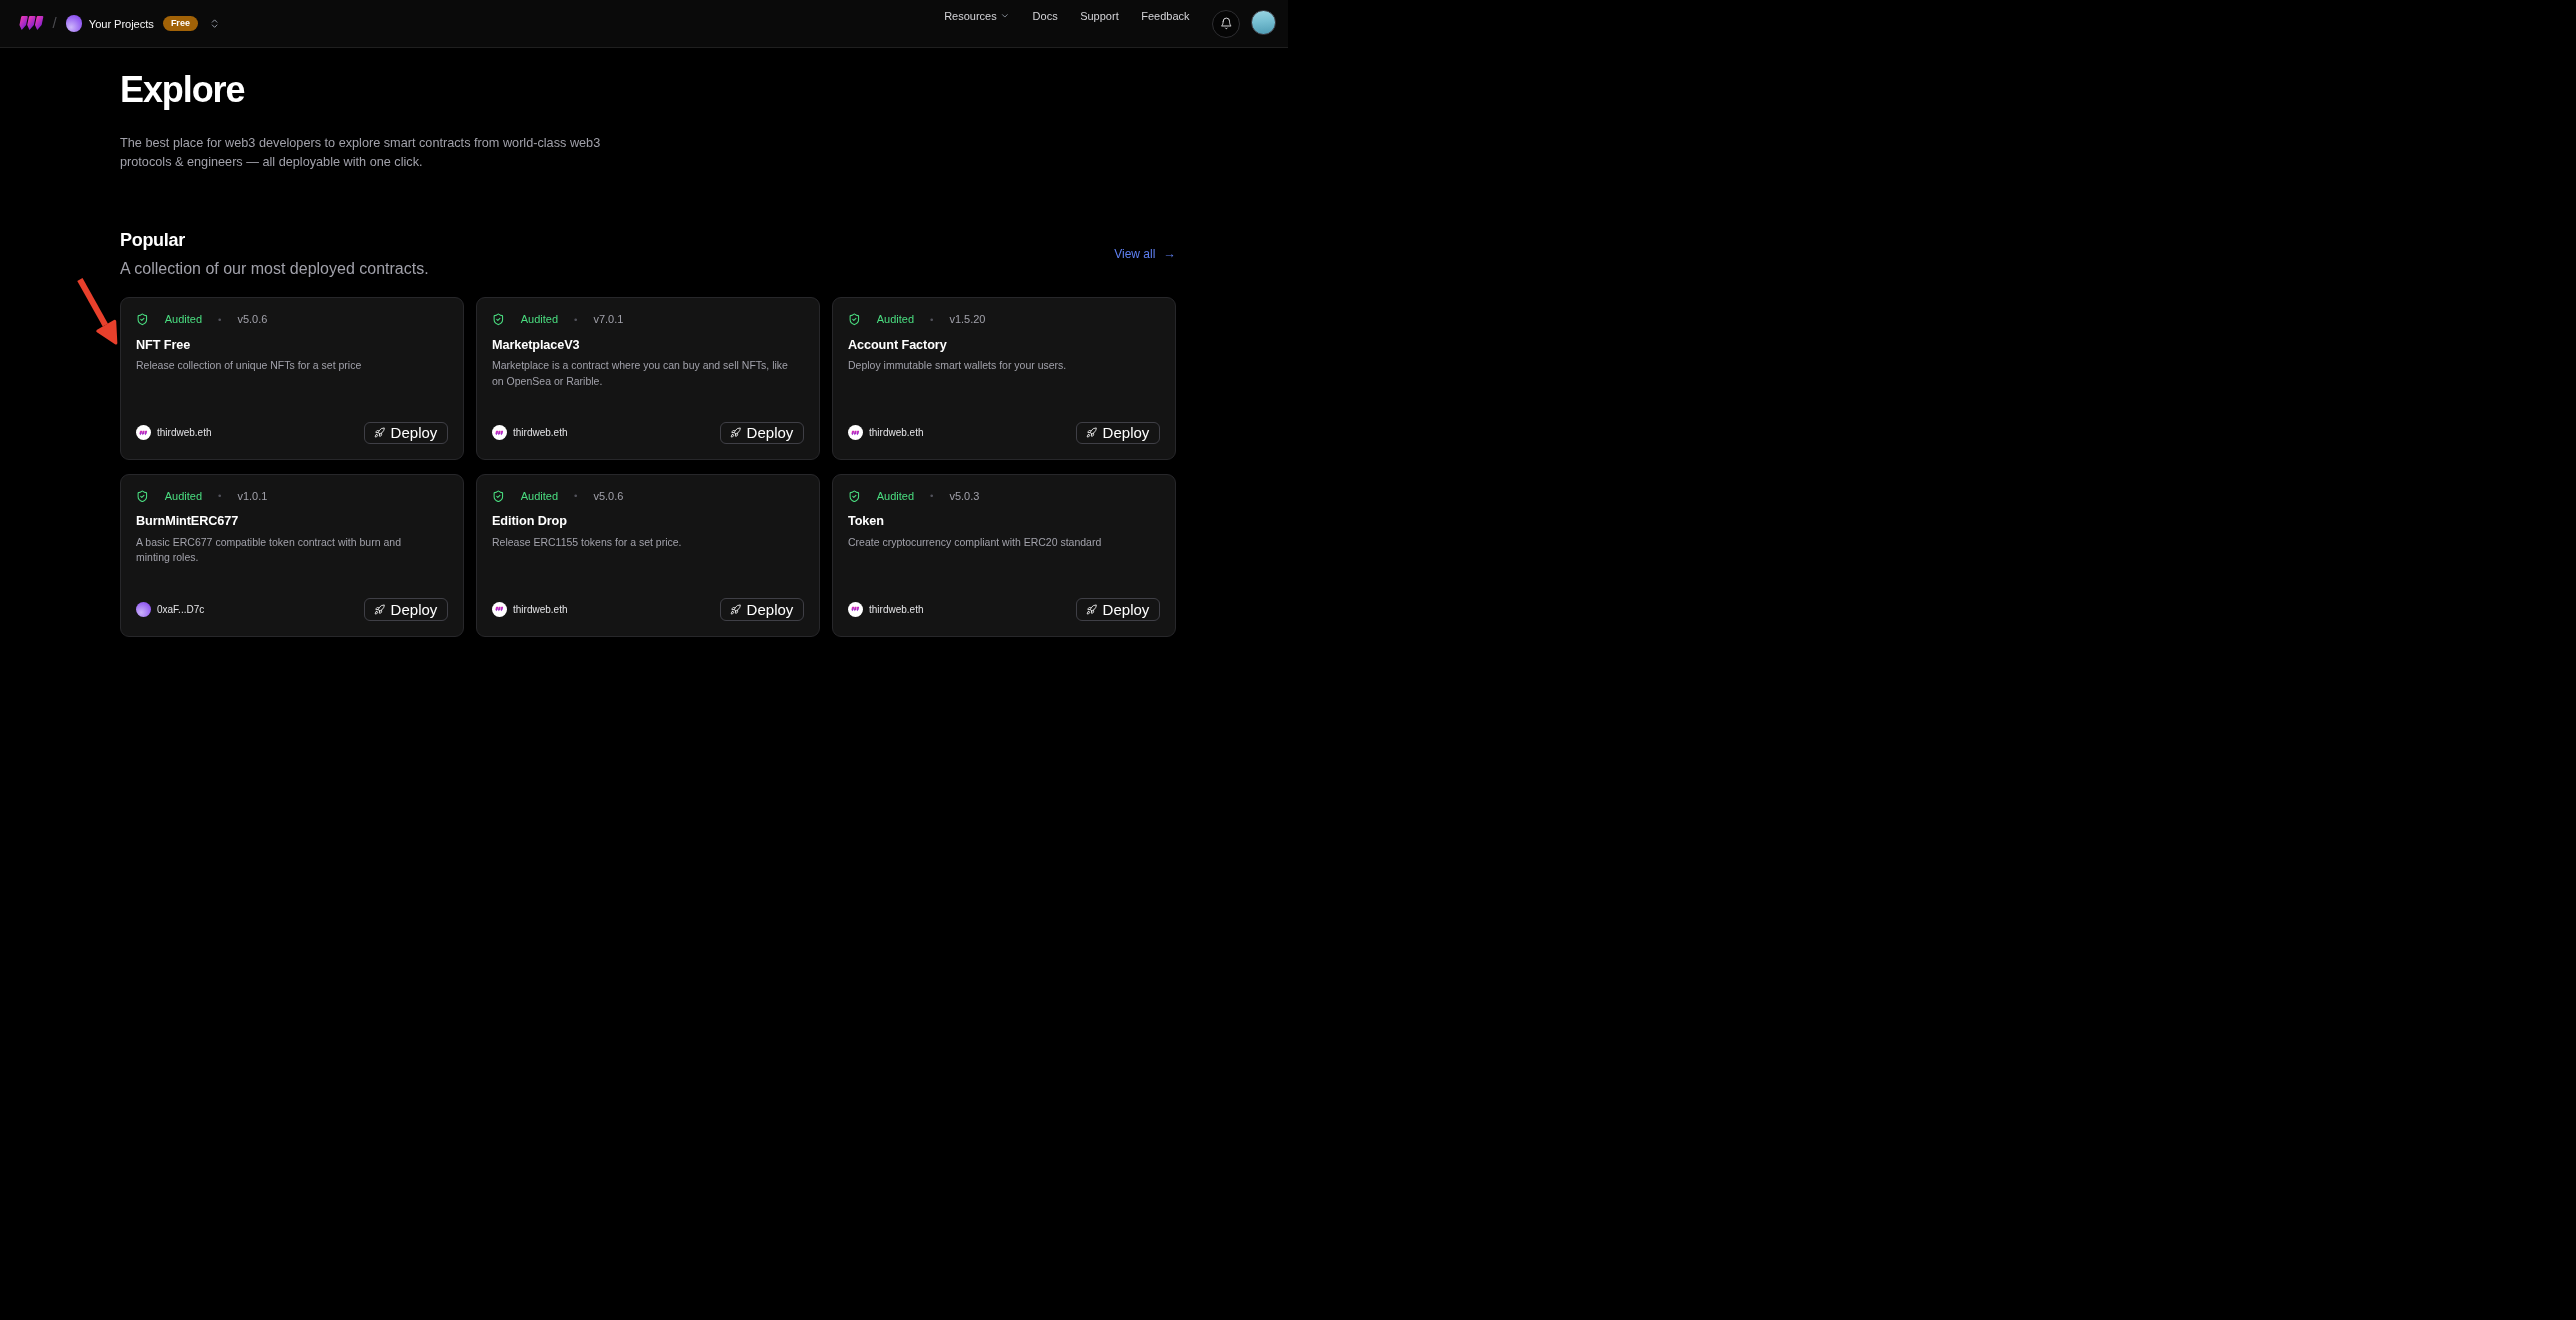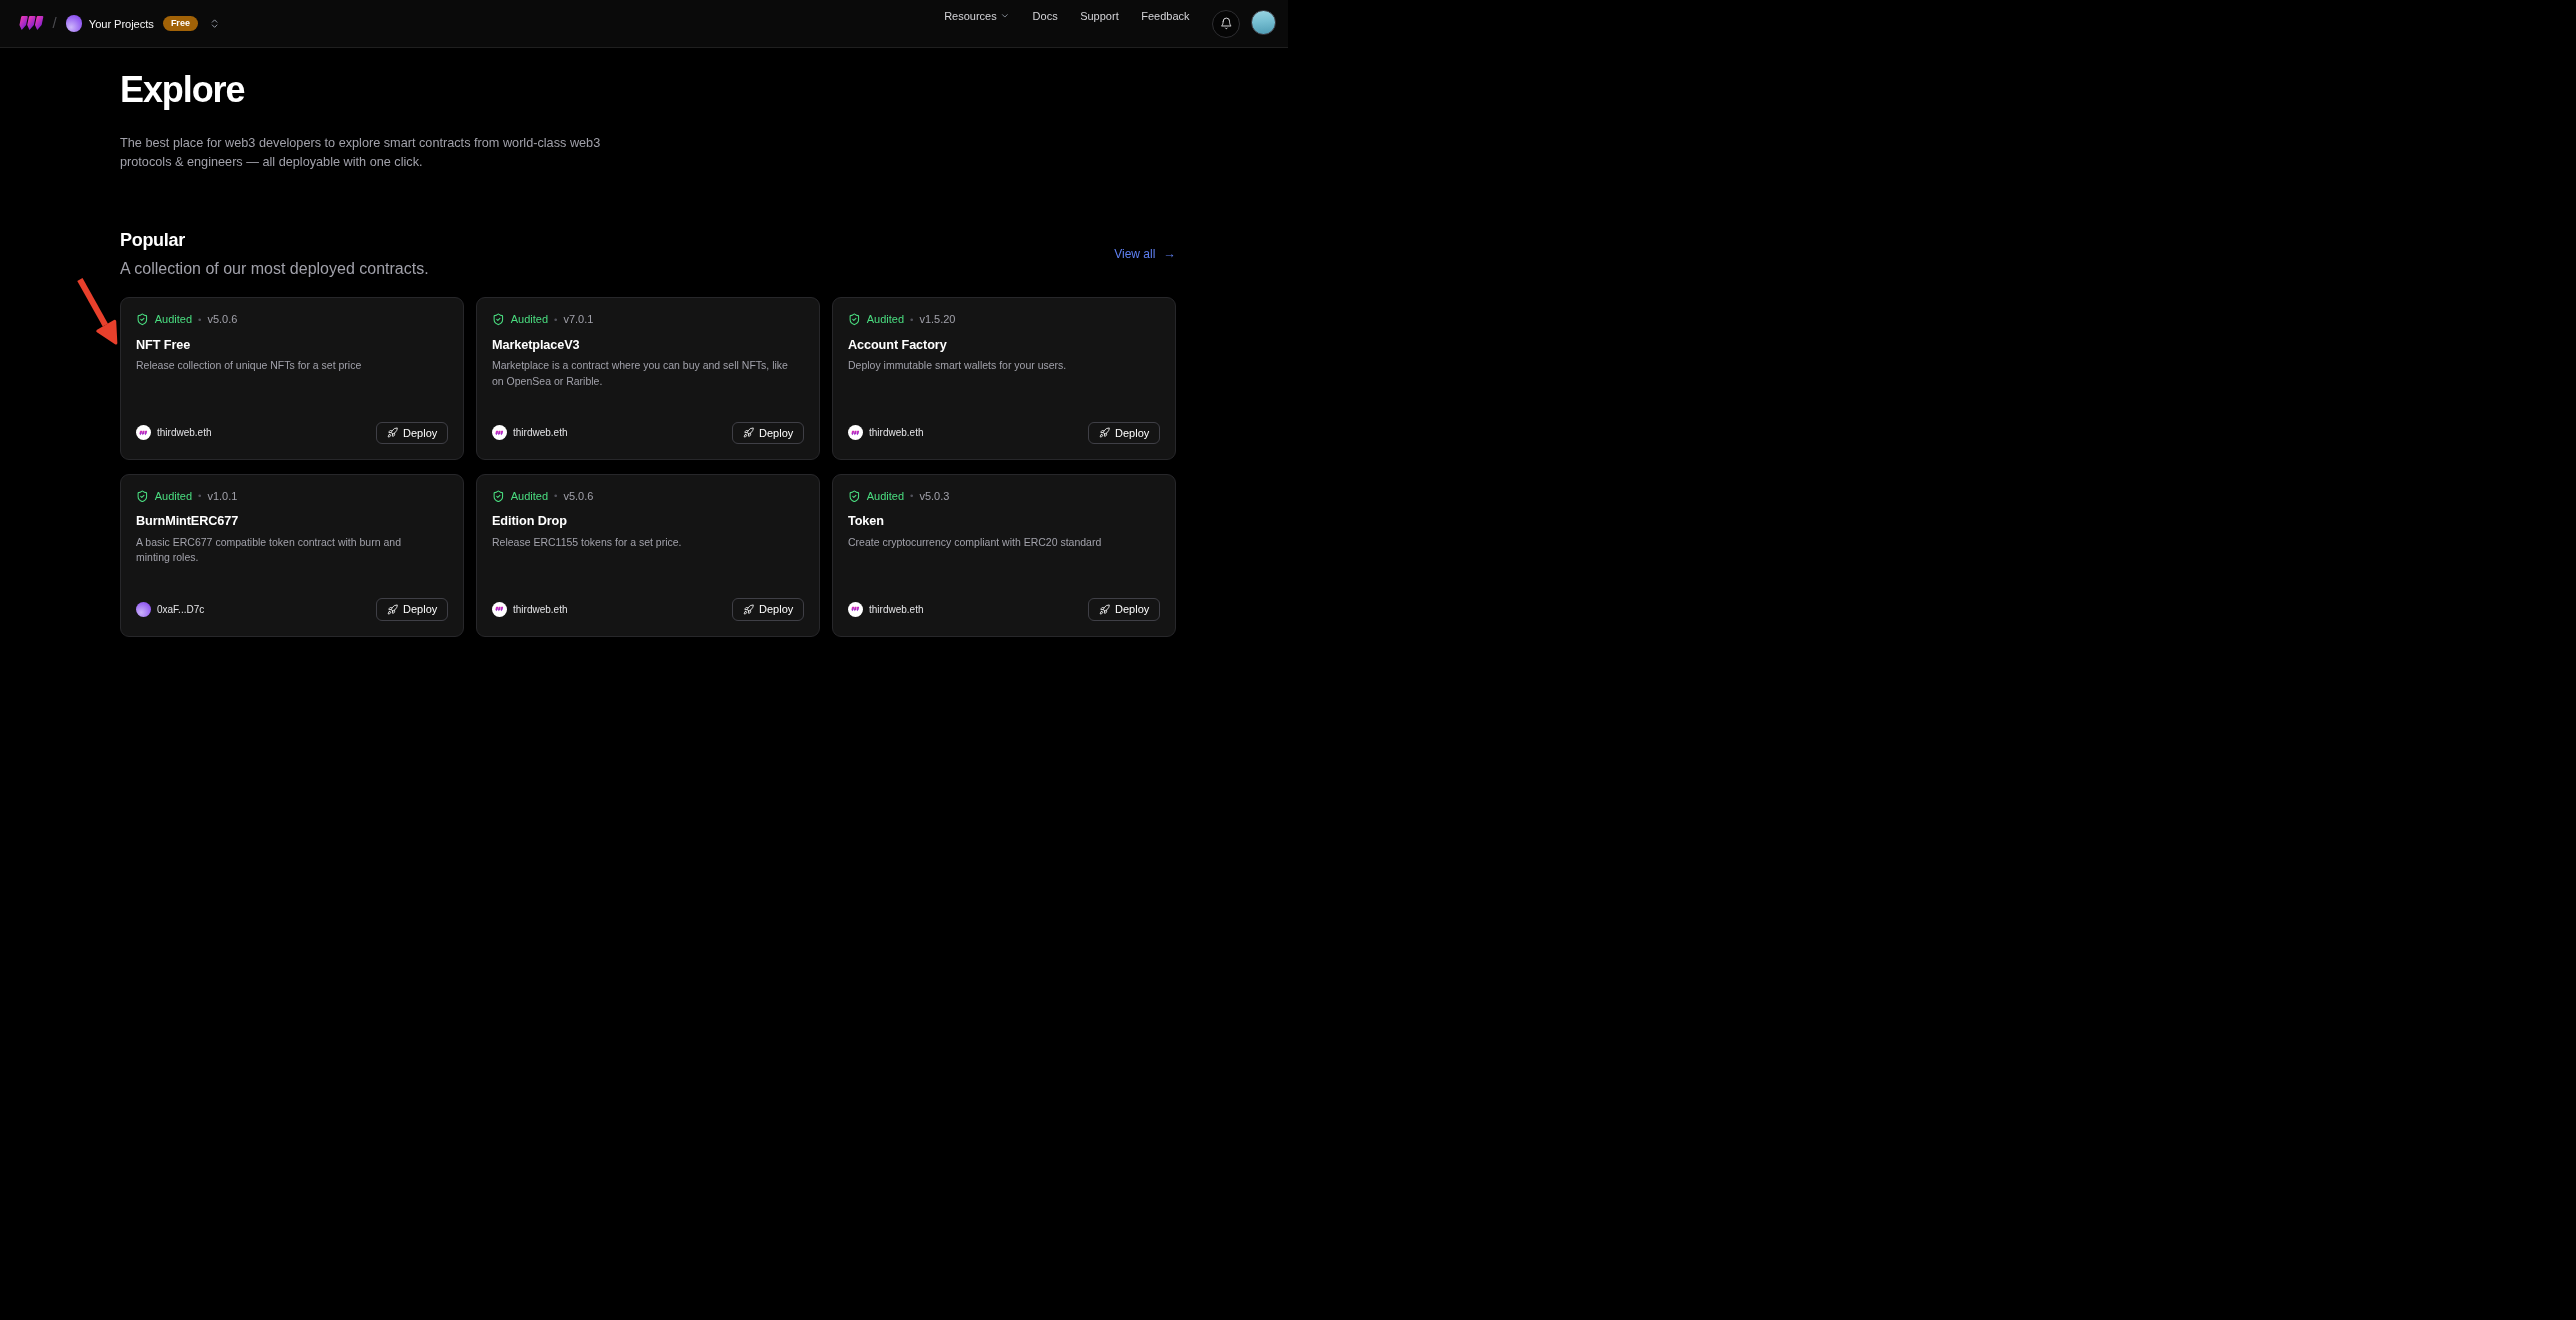--- a/index.html
+++ b/index.html
@@ -59,37 +59,37 @@
 
   
   .grid {
     margin-top:19.5px; display:grid; grid-template-columns:repeat(3, 1fr);
     gap:13.5px 12px; grid-auto-rows:163px;
   }
   .card {
     background:#141414; border:0.7px solid #27272a; border-radius:9px;
     padding:15px; display:flex; flex-direction:column; cursor:pointer;
   }
-  .card-badge-row { display:flex; align-items:center; gap:6px; }
+  .card-badge-row { display:flex; align-items:center; gap:16px; }
   .audited { color:#4ade80; font-size:11px; font-weight:500; }
   .dot-sep { color:#52525b; font-size:9.7px; }
   .version { color:#a1a1aa; font-size:11px; }
   .card-title { margin-top:12px; font-size:12.7px; font-weight:700; letter-spacing:-0.1px; color:#fff; }
   .card-desc { margin-top:6.7px; font-size:10.5px; line-height:1.45; color:#a1a1aa; max-width:300px; }
   .card-footer { margin-top:auto; display:flex; align-items:center; }
   .pub { display:flex; align-items:center; gap:6px; cursor:pointer; }
   .pub-avatar { width:15px; height:15px; border-radius:50%; display:flex; align-items:center; justify-content:center; }
   .pub-avatar.thirdweb { background:#ffffff; }
   .pub-avatar.purple { background:radial-gradient(circle at 35% 70%, #c9b2f9 0%, #9d6bf4 60%, #7c3aed 100%); }
   .pub-name { font-size:10px; font-weight:500; color:#e4e4e7; }
   .deploy-btn {
     margin-left:auto; display:flex; align-items:center; gap:5.2px;
     height:22.5px; padding:0 9.7px; border-radius:6px;
     background:transparent; border:0.7px solid #3f3f46; color:#fff;
-    font-size:11px; font-weight:500; cursor:pointer;
+    font-size:15px; font-weight:500; cursor:pointer;
     font-family:"Liberation Sans","DejaVu Sans",sans-serif;
     text-align:center;
   }
 
   
   .annotation { position:absolute; left:0; top:0; pointer-events:none; z-index:10; }
 </style>
 </head>
 <body>
 

